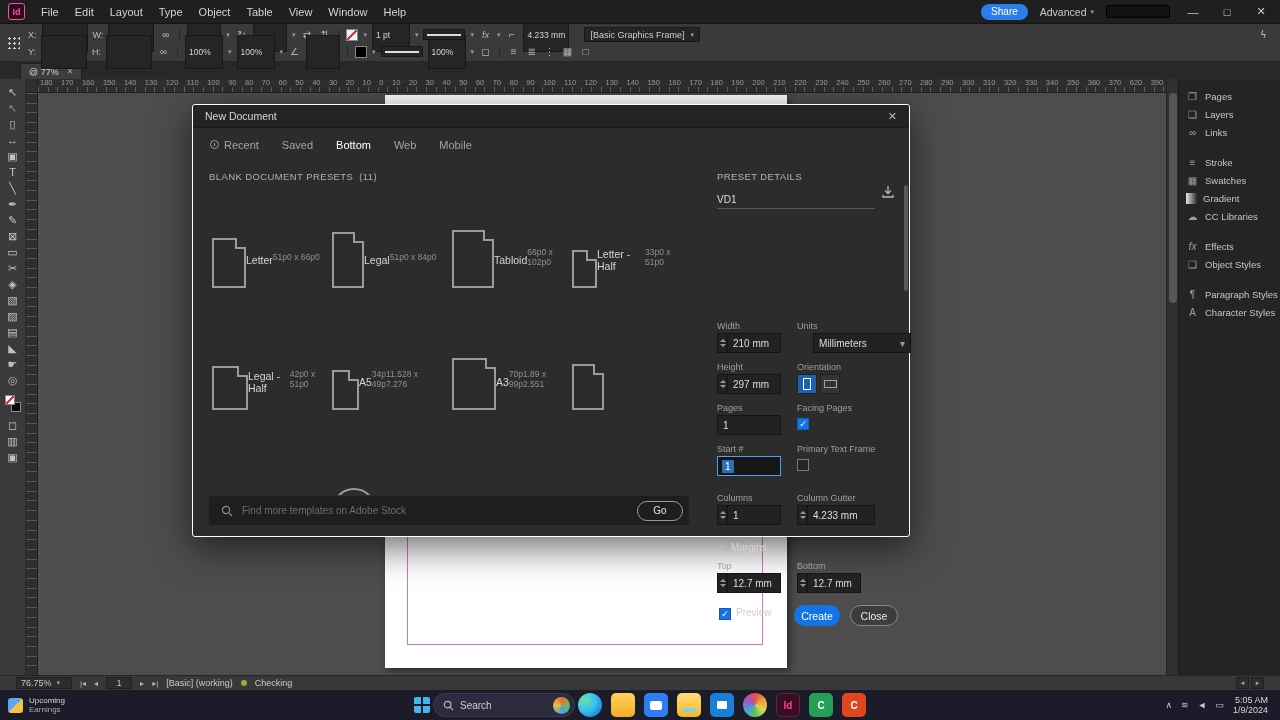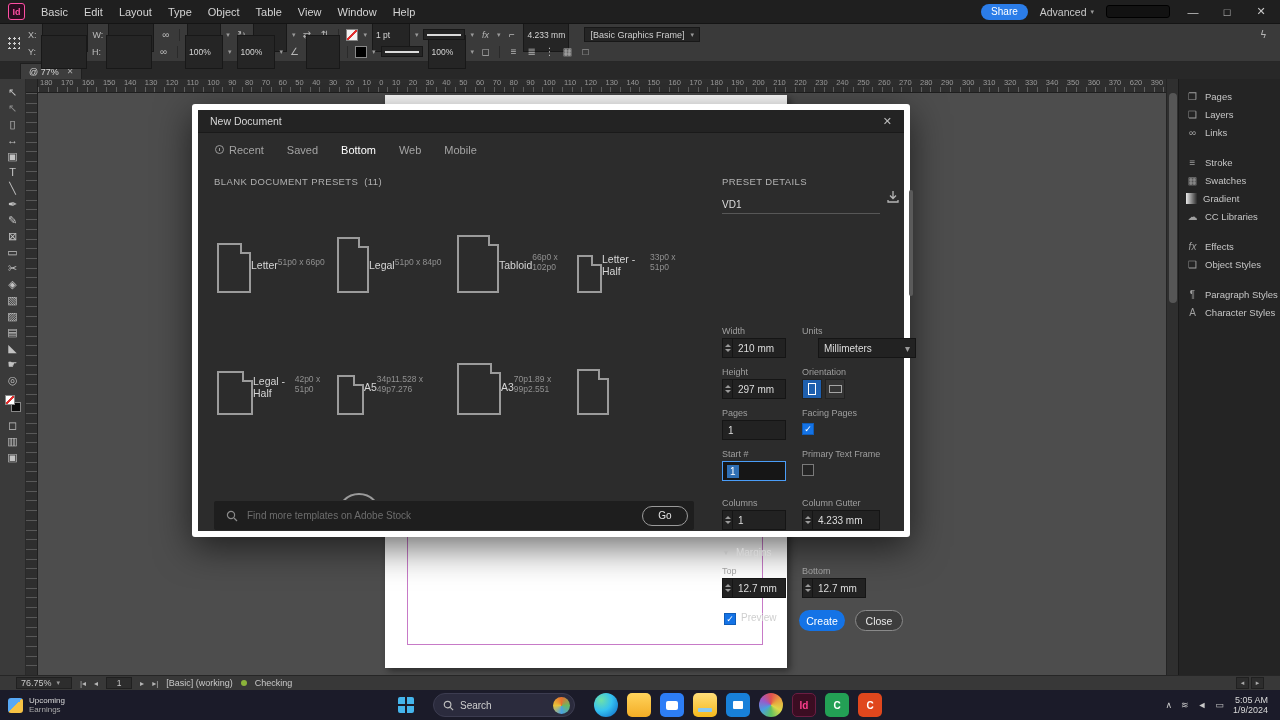--- a/index.html
+++ b/index.html
@@ -106,21 +106,21 @@
   .sb-btn{width:13px;height:12px;background:#2d2d2d;border:1px solid #202020;font-size:7px;
     display:flex;align-items:center;justify-content:center;color:#aaa}
 
   
   .taskbar{position:absolute;left:0;top:690px;width:1280px;height:30px;background:#1b1b29;z-index:40;
     display:flex;align-items:center}
   .widget{display:flex;align-items:center;gap:6px;padding-left:8px;width:180px}
   .widget-icon{width:15px;height:15px;border-radius:3px;background:linear-gradient(135deg,#57a8f5 0 50%,#f6c244 50% 100%)}
   .widget-txt{font-size:8px;line-height:9px;color:#d8d8d8}
   .tb-center{position:absolute;left:50%;top:0;height:30px;transform:translateX(-50%);
-    display:flex;align-items:center;gap:19px}
+    display:flex;align-items:center;gap:3px}
   .startbtn{position:relative;width:16px;height:16px;background:#45b5ec;border-radius:2px}
   .startbtn::before{content:"";position:absolute;inset:0;
     background:linear-gradient(to right,transparent calc(50% - 1px),#1b1b29 calc(50% - 1px) calc(50% + 1px),transparent calc(50% + 1px)),
                linear-gradient(to bottom,transparent calc(50% - 1px),#1b1b29 calc(50% - 1px) calc(50% + 1px),transparent calc(50% + 1px))}
   .searchpill{width:142px;height:24px;border-radius:12px;background:#2b2b3d;border:1px solid #3c3c50;
     display:flex;align-items:center;gap:6px;padding:0 4px 0 9px;font-size:10px;color:#cfcfcf}
   .searchpill .bingimg{margin-left:auto;width:17px;height:17px;border-radius:50%;
     background:conic-gradient(#e8712d,#68b764,#4aa3e0,#e8c23a,#e8712d)}
   .tb-app{width:24px;height:24px;border-radius:5px;display:flex;align-items:center;justify-content:center;
     font-size:10px;font-weight:bold;color:#fff;position:relative}
@@ -135,21 +135,21 @@
   .tb-photos{background:conic-gradient(#e24f4f,#e8a33d,#ddd84a,#5fc15f,#4a9fe0,#9b59c9,#e24f4f);border-radius:50%}
   .tb-id{background:#3b0d22;color:#ff3f8e;border:1px solid #6b1d42}
   .tb-green{background:#23a055}
   .tb-red{background:#e0471d}
   .tray{margin-left:auto;display:flex;align-items:center;gap:9px;padding-right:12px}
   .tray-ic{font-size:9px;color:#c9c9c9}
   .clock{text-align:right;font-size:9px;line-height:10px;color:#d8d8d8}
 
   
   .dialog{position:absolute;left:192px;top:104px;width:718px;height:433px;background:#2c2c2c;
-    border:6px solid #ffffff;border-radius:3px;box-shadow:0 10px 36px rgba(0,0,0,.6);z-index:20}
+    border:1px solid #ffffff;border-radius:3px;box-shadow:0 10px 36px rgba(0,0,0,.6);z-index:20}
   .dlg-title{height:23px;background:#232323;border-bottom:1px solid #1a1a1a;display:flex;
     align-items:center;padding:0 12px;font-size:10.5px;color:#d6d6d6;border-radius:3px 3px 0 0}
   .dlg-close{margin-left:auto;font-size:11px;color:#bdbdbd}
   .dlg-tabs{height:33px;display:flex;align-items:center;gap:23px;padding-left:17px}
   .dlg-tab{font-size:11px;color:#a4a4a4;display:flex;align-items:center}
   .dlg-tab.active{color:#fff}
   .tabicn{display:none}
   .tabicn.tab-clock{display:inline-block;width:9px;height:9px;border:1px solid #9a9a9a;border-radius:50%;
     position:relative;margin-right:5px}
   .tabicn.tab-clock::after{content:"";position:absolute;left:3px;top:1.5px;width:1px;height:3px;background:#9a9a9a}
@@ -218,21 +218,21 @@
   .prev-lbl{position:absolute;left:19px;top:342px;color:#cfcfcf}
   .dlg-scroll{position:absolute;left:711px;top:80px;width:4px;height:106px;background:#5a5a5a;border-radius:2px}
 </style>
 </head>
 <body>
 
 <div class="menubar">
   <div class="app-logo">Id</div>
   <div style="display:flex">
 
-  <span class="menu-item">Basic</span>
+  <span class="menu-item">File</span>
       <span class="menu-item">Edit</span>
       <span class="menu-item">Layout</span>
       <span class="menu-item">Type</span>
       <span class="menu-item">Object</span>
       <span class="menu-item">Table</span>
       <span class="menu-item">View</span>
       <span class="menu-item">Window</span>
       <span class="menu-item">Help</span>
     </div>
   <div class="mb-right">

